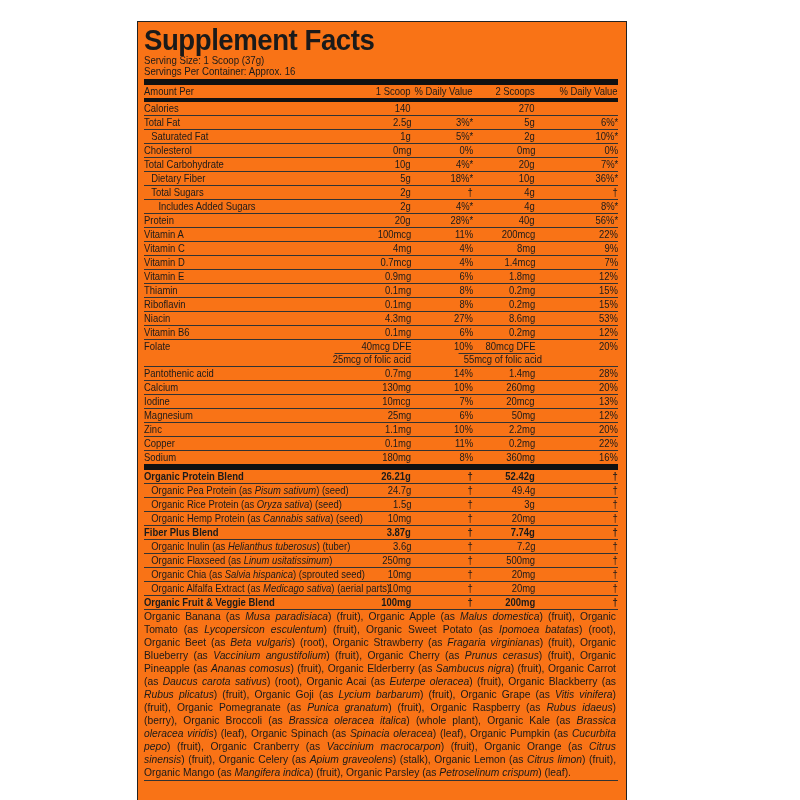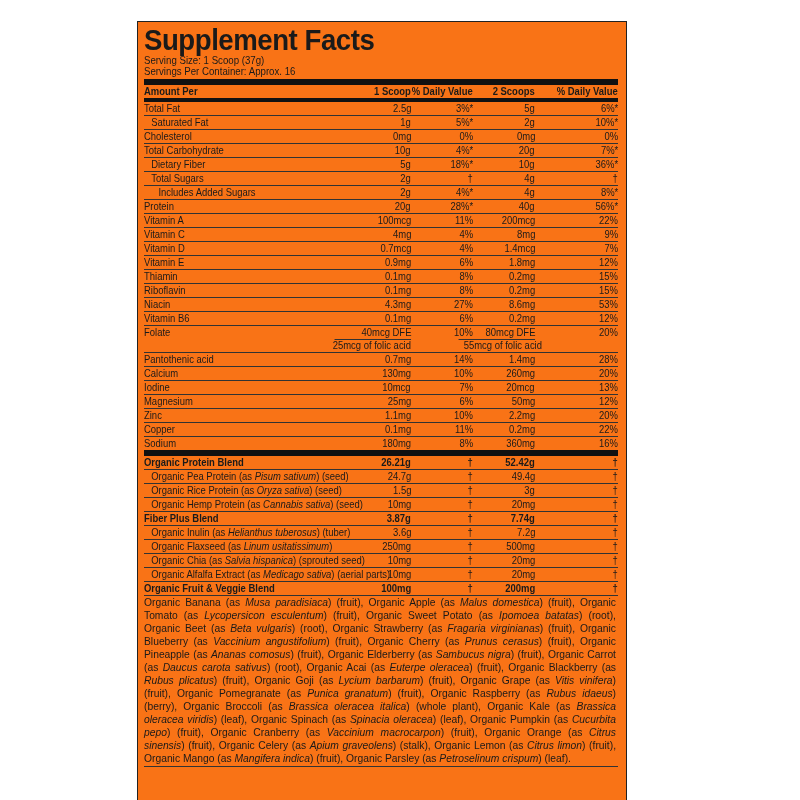--- a/index.html
+++ b/index.html
@@ -17,21 +17,21 @@
   .row.no-line { border-bottom:none; }
   .row .lbl { position:absolute; left:0; transform:scaleX(0.9); transform-origin:left; }
   .row .c1, .row .c2, .row .c3, .row .c4 { position:absolute; text-align:right; transform:scaleX(0.9); transform-origin:right; }
   .row .c1 { right:207px; }
   .row .c2 { right:145px; }
   .row .c3 { right:83px; }
   .row .c4 { right:0px; }
   .ind1 { padding-left:8px; }
   .ind2 { padding-left:16px; }
   .bold { font-weight:bold; }
-  .hdr { font-weight:bold; height:13px; }
+  .hdr { font-weight:normal; height:13px; }
   .folate { height:26px; }
   .folate .sub1 { position:absolute; right:207px; top:0; border-bottom:1px solid #333; padding-left:30px; transform:scaleX(0.9); transform-origin:right; }
   .folate .sub1b { position:absolute; right:207px; top:13px; transform:scaleX(0.9); transform-origin:right; }
   .folate .sub3 { position:absolute; right:83px; top:0; border-bottom:1px solid #333; padding-left:30px; transform:scaleX(0.9); transform-origin:right; }
   .folate .sub3b { position:absolute; right:76px; top:13px; transform:scaleX(0.9); transform-origin:right; }
   .para { font-size:10.3px; line-height:13px; text-align:justify; border-bottom:1px solid #333; padding:0 2px 1px 0; }
   .para i { font-style:italic; }
   i { font-style:italic; }
 </style>
 </head>
@@ -46,20 +46,27 @@
     <div class="row hdr no-line">
       <span class="lbl">Amount Per</span>
       <span class="c1">1 Scoop</span>
       <span class="c2">% Daily Value</span>
       <span class="c3">2 Scoops</span>
       <span class="c4">% Daily Value</span>
     </div>
     <div class="bar-med"></div>
     <div id="nutrients">
         <div class="row">
+          <span class="lbl">Calories</span>
+          <span class="c1">140</span>
+          <span class="c2"></span>
+          <span class="c3">270</span>
+          <span class="c4"></span>
+        </div>
+        <div class="row">
           <span class="lbl">Total Fat</span>
           <span class="c1">2.5g</span>
           <span class="c2">3%*</span>
           <span class="c3">5g</span>
           <span class="c4">6%*</span>
         </div>
         <div class="row">
           <span class="lbl ind1">Saturated Fat</span>
           <span class="c1">1g</span>
           <span class="c2">5%*</span>

